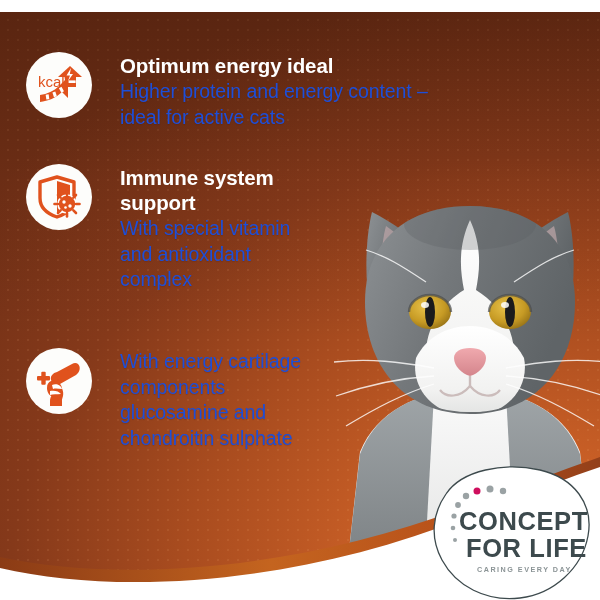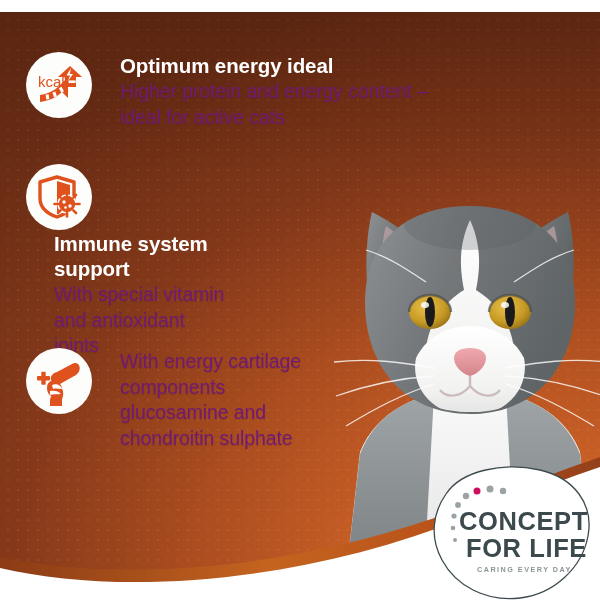--- a/index.html
+++ b/index.html
@@ -38,21 +38,21 @@
   
   .features{
     position:absolute;left:0;top:0;width:600px;height:600px;
   }
   .feature{
     position:absolute;
     display:flex;
     align-items:flex-start;
   }
   .f1{left:26px;top:40px;}
-  .f2{left:26px;top:152px;flex-direction:column;}
+  .f2{left:26px;top:152px;}
   .f3{left:26px;top:336px;}
 
   .badge{
     width:66px;height:66px;border-radius:50%;
     background:#fdfdfb;
     flex:0 0 66px;
     display:flex;align-items:center;justify-content:center;
     box-shadow:0 0 0 0 rgba(0,0,0,0);
   }
   .badge svg{display:block;}
@@ -61,21 +61,21 @@
   .ftitle{
     color:#ffffff;
     font-weight:bold;
     font-size:20.5px;
     line-height:25px;
     letter-spacing:-0.1px;
     margin:0 0 1px 0;
     white-space:pre-line;
   }
   .fbody{
-    color:#701a75;
+    color:#1d4ed8;
     font-size:19.5px;
     line-height:25.5px;
     font-weight:400;
     letter-spacing:-0.1px;
     margin:0;
     white-space:pre-line;
     text-shadow:0 1px 1px rgba(70,25,5,.18);
   }
 
   
@@ -253,21 +253,21 @@
             <circle cx="36" cy="34" r="1.7"></circle>
             <circle cx="31.5" cy="35.5" r="1.3"></circle>
           </g>
         </svg>
       </div>
       <div class="ftext">
         <p class="ftitle">Immune system
 support</p>
         <p class="fbody">With special vitamin
 and antioxidant
-joints</p>
+complex</p>
       </div>
     </div>
 
     <div class="feature f3">
       <div class="badge">
         <svg width="50" height="50" viewBox="0 0 50 50">
 
           <g fill="#e0521d">
             <rect x="3" y="20" width="13" height="4.4" rx="1"></rect>
             <rect x="7.3" y="15.7" width="4.4" height="13" rx="1"></rect>

